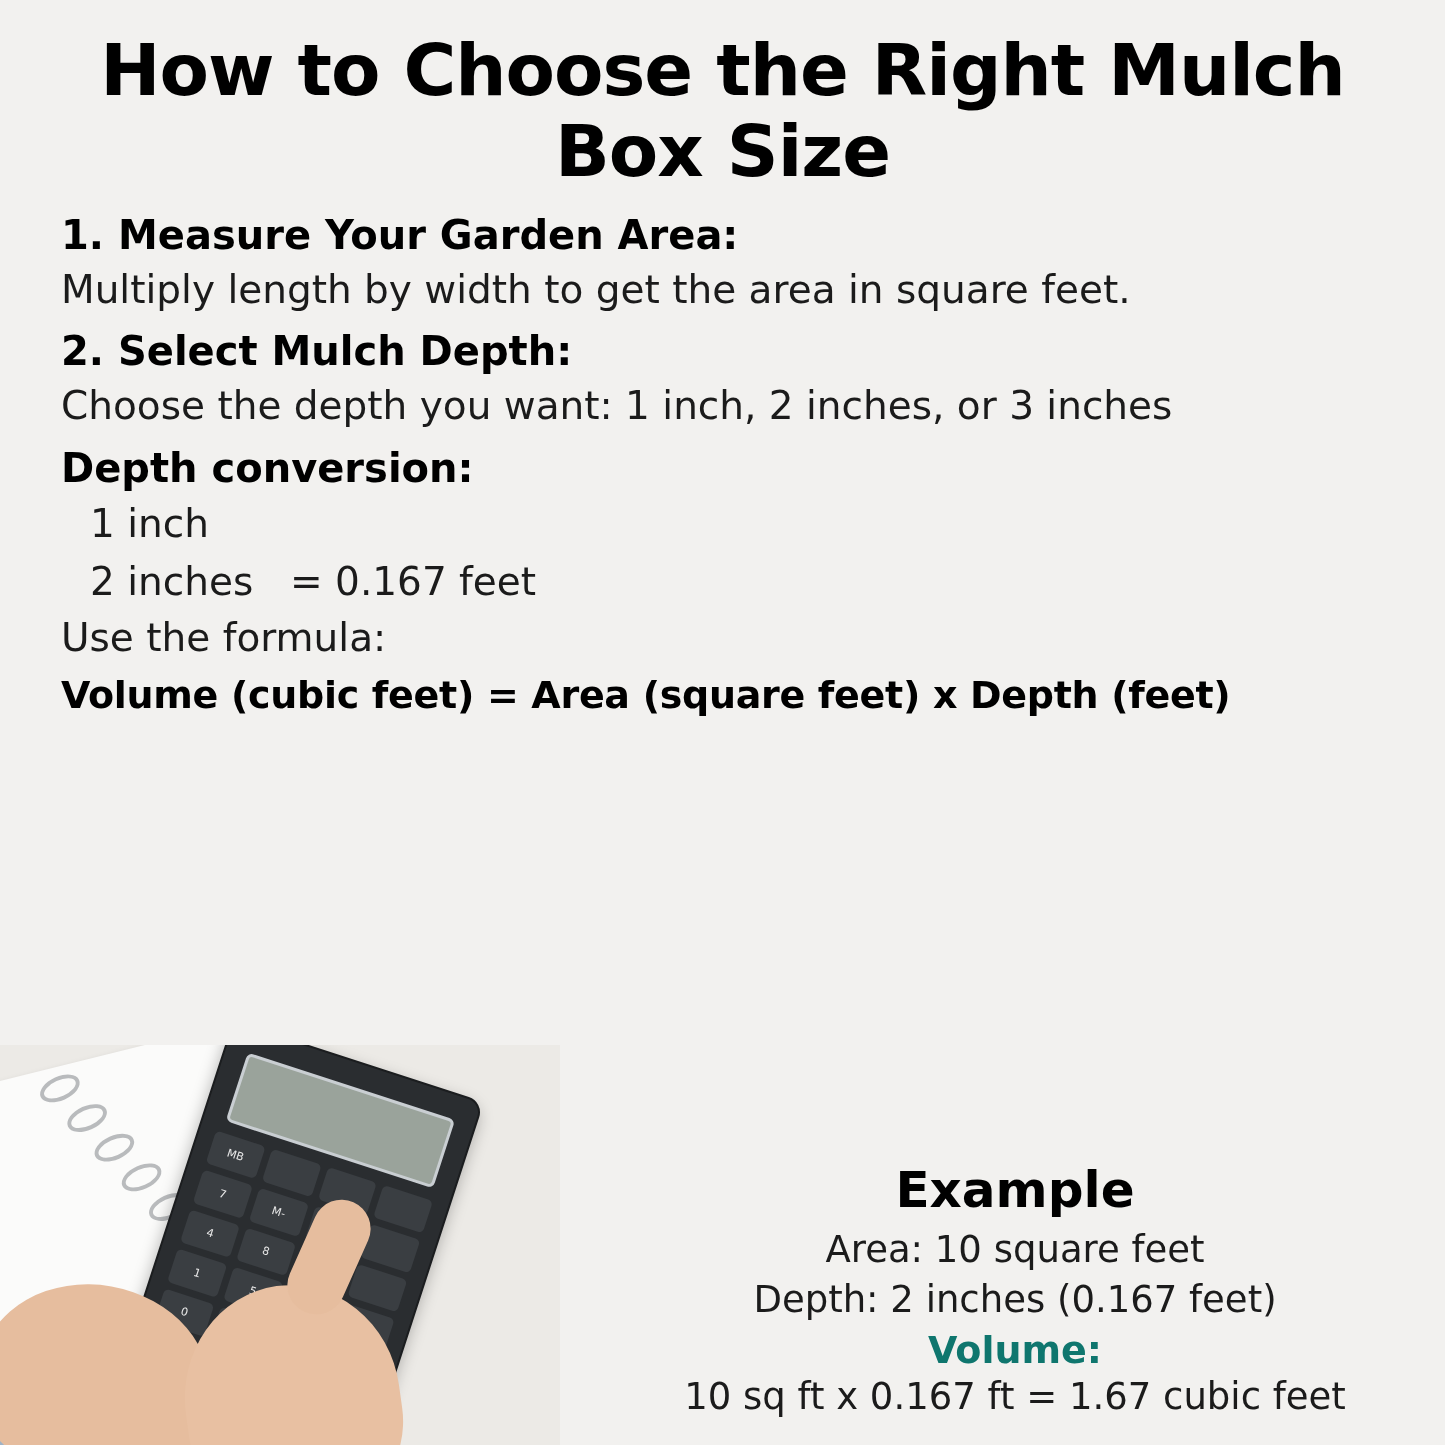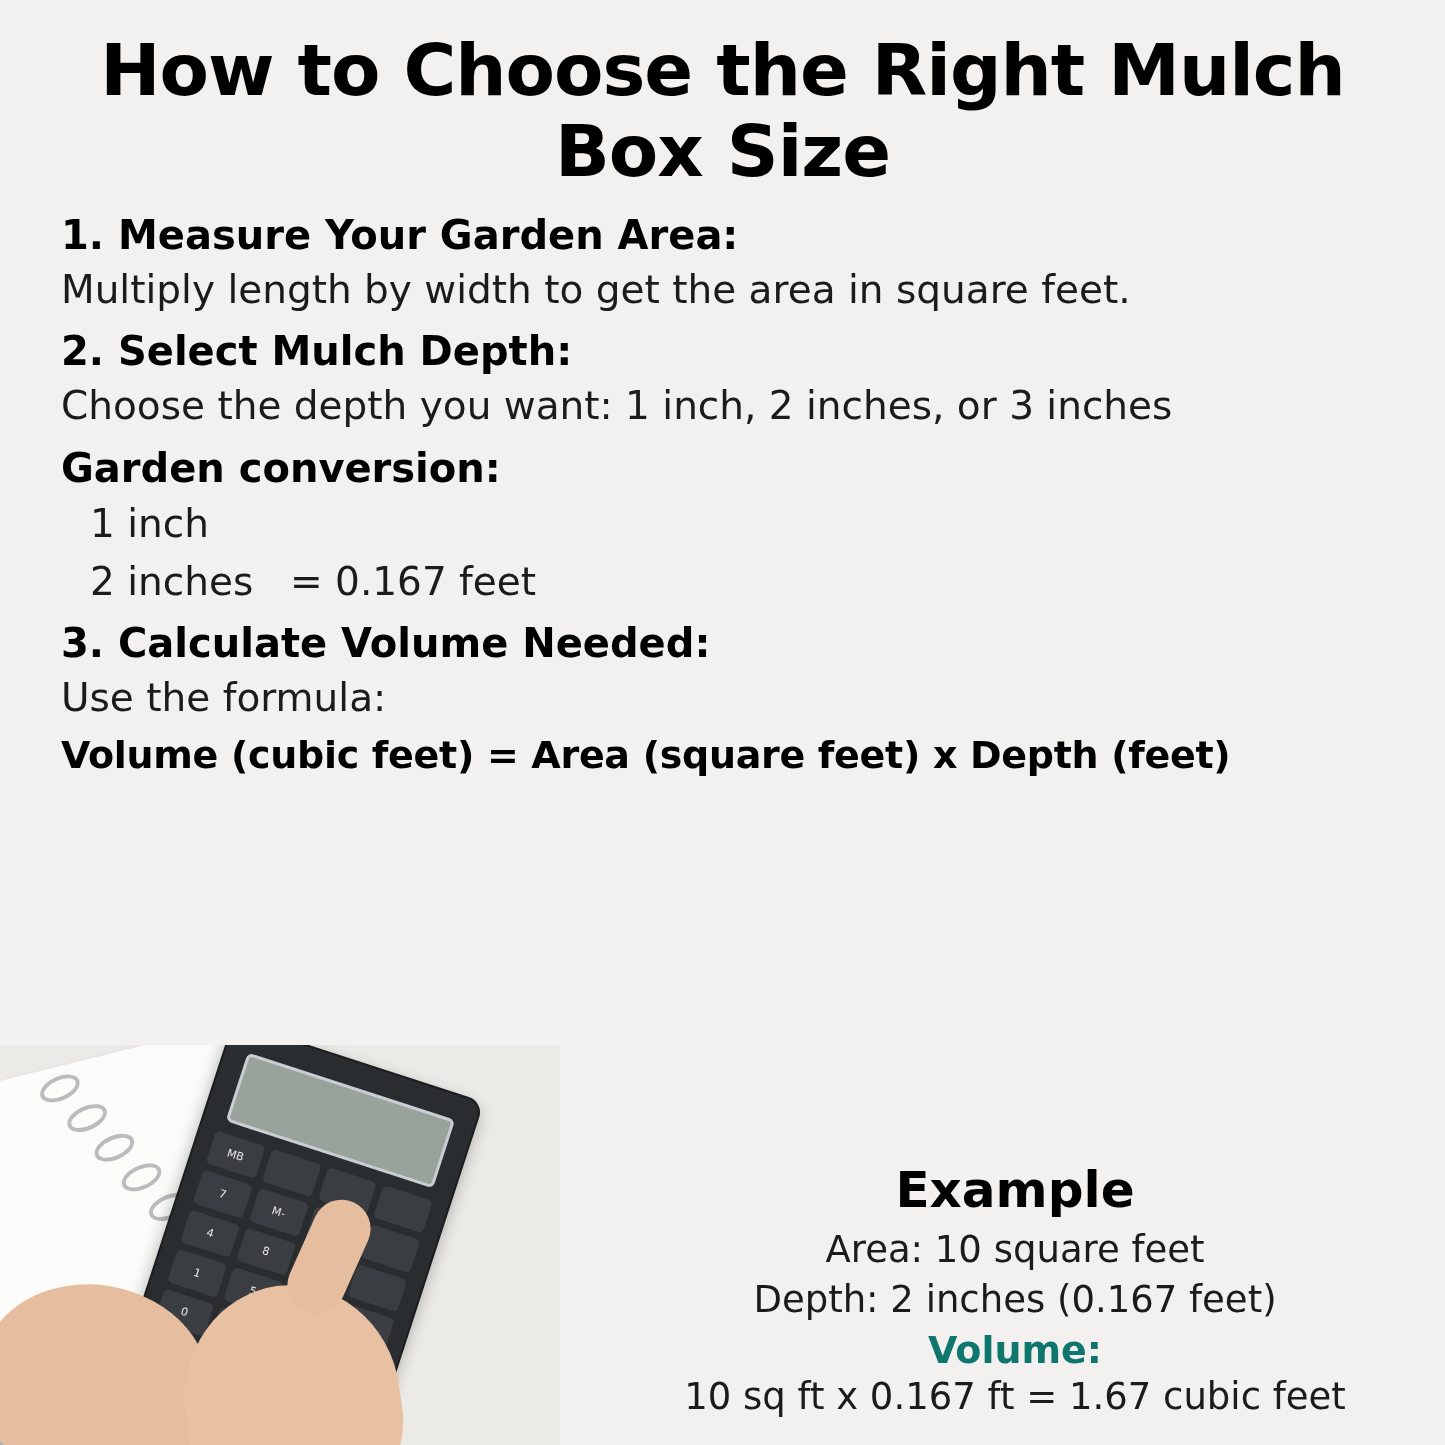--- a/index.html
+++ b/index.html
@@ -229,31 +229,30 @@
 <div class="page">
 
   <h1 class="title">How to Choose the Right Mulch Box Size</h1>
 
   <div class="step-head">1. Measure Your Garden Area:</div>
   <div class="step-body">Multiply length by width to get the area in square feet.</div>
 
   <div class="step-head">2. Select Mulch Depth:</div>
   <div class="step-body">Choose the depth you want: 1 inch, 2 inches, or 3 inches</div>
 
-  <div class="step-head">Garden conversion:</div>
+  <div class="step-head">Depth conversion:</div>
 
   <div class="conv-row">
     <span class="conv-label">1 inch</span>
   </div>
   <div class="conv-row">
     <span class="conv-label">2 inches</span>
     <span>= 0.167 feet</span>
   </div>
 
-  <div class="step-head">3. Calculate Volume Needed:</div>
   <div class="step-body">Use the formula:</div>
   <div class="formula">Volume (cubic feet) = Area (square feet) x Depth (feet)</div>
 
   <div class="bottom">
 
     <div class="photo">
       <div class="desk"></div>
       <div class="notepad"></div>
       <div class="spiral">
         <div class="ring" style="left:4px;  top:10px;  transform:rotate(-8deg);"></div>

